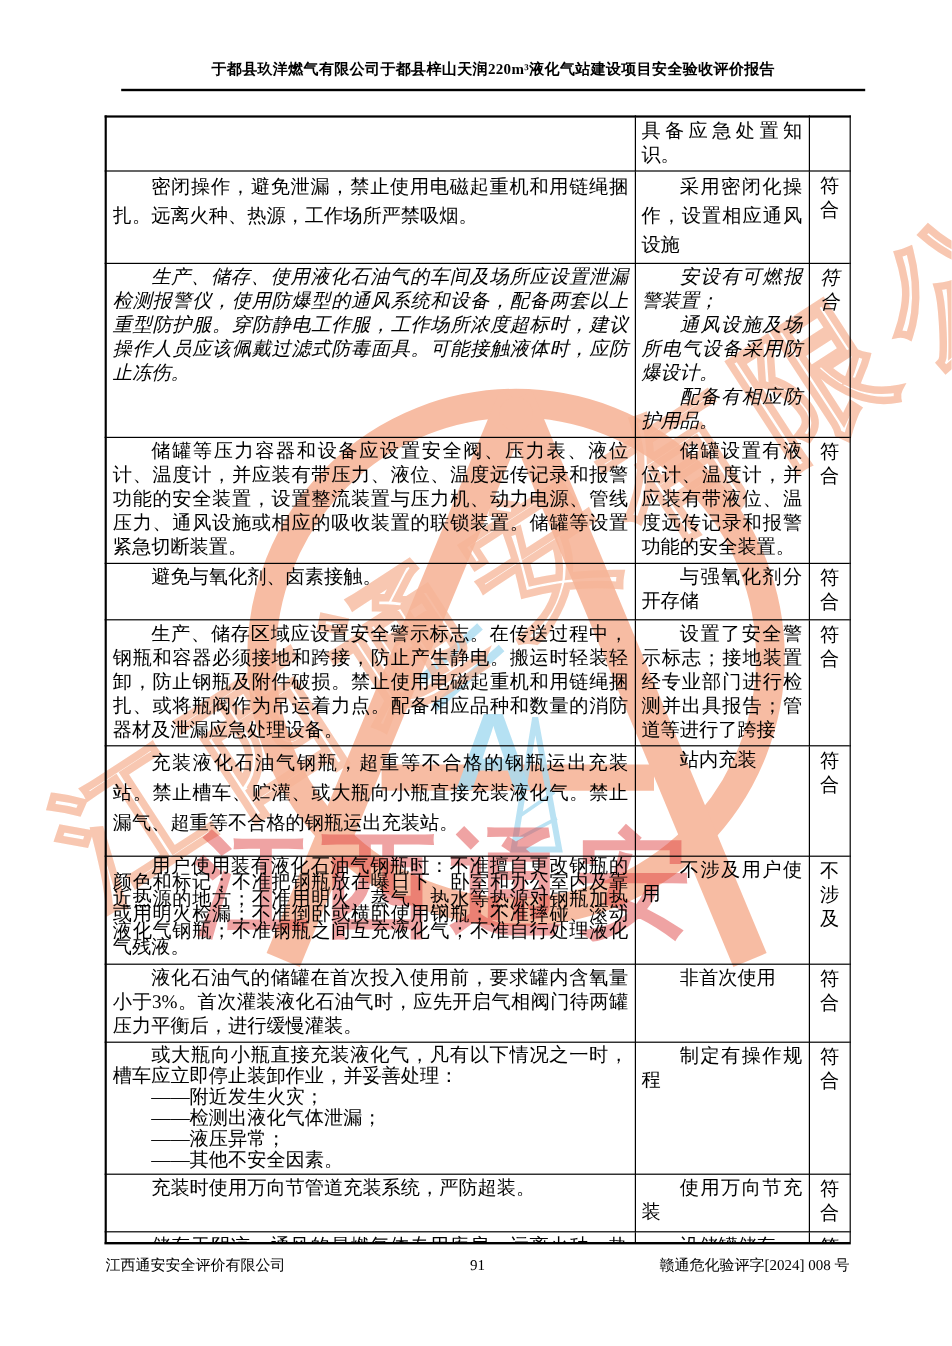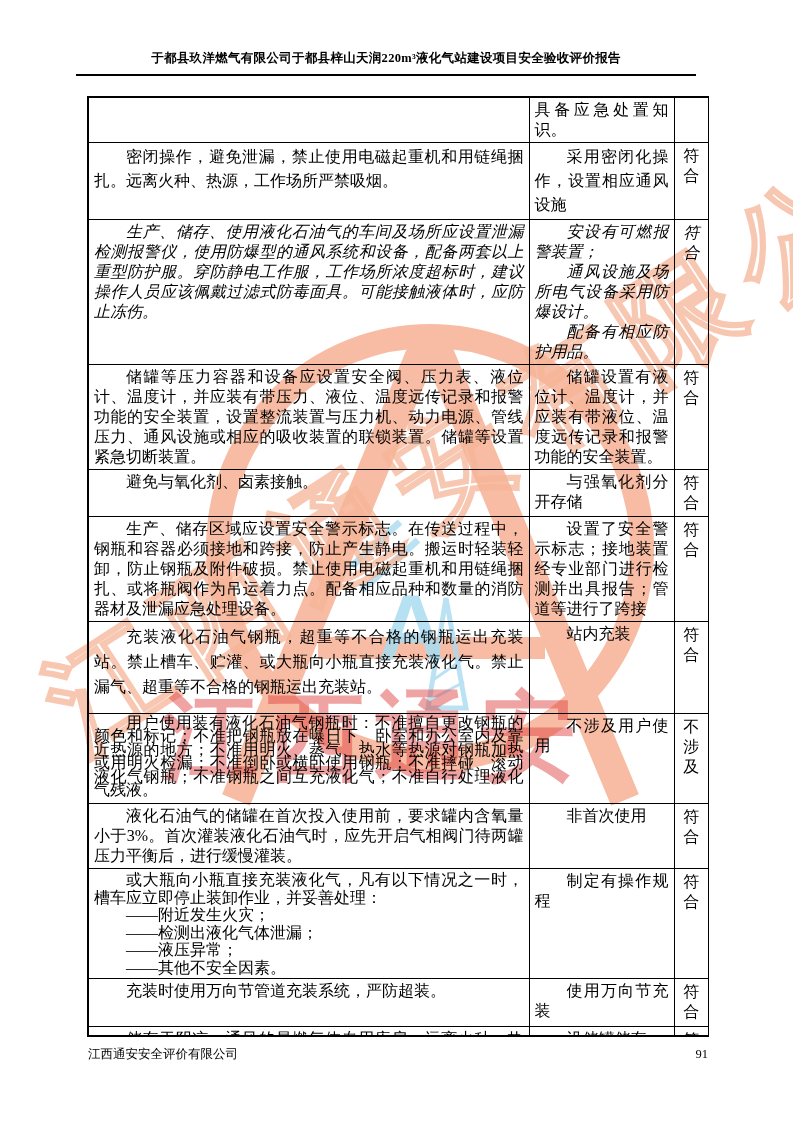--- a/index.html
+++ b/index.html
@@ -1,21 +1,21 @@
 <!DOCTYPE html>
 <html><head>
 <meta charset="utf-8">
 <style>
   * { box-sizing: border-box; margin: 0; padding: 0; }
   html,body { width:793px; height:1122px; background:#ffffff; overflow:hidden;
     font-family:"Liberation Serif","DejaVu Serif",serif; color:#000; }
   .page { position:relative; width:793px; height:1122px; }
 
   
-  .page-header { position:absolute; left:76px; top:50px; width:620px; z-index:3;
+  .page-header { position:absolute; left:101px; top:50px; width:620px; z-index:3;
     text-align:center; font-size:12.5px; font-weight:bold; letter-spacing:0.3px;
     padding-bottom:7px; border-bottom:2px solid #000; }
 
   
   .wm-svg { position:absolute; left:0; top:0; z-index:0; pointer-events:none; }
   .wm-outline { position:absolute; left:60px; top:640px; width:820px; z-index:0;
     transform:rotate(-33deg); transform-origin:left center;
     font-size:118px; font-weight:bold; letter-spacing:18px; white-space:nowrap;
     color:transparent; -webkit-text-stroke:2.5px #f6b597; opacity:.75; pointer-events:none; }
   .wm-blue-a { position:absolute; left:378px; top:575px; z-index:0; pointer-events:none;
@@ -209,15 +209,16 @@
             </td>
             <td class="c3">符合</td>
           </tr>
         </tbody>
     </table>
   </div>
 
   <div class="page-footer">
     <span class="f-left">江西通安安全评价有限公司</span>
     <span class="f-center">91</span>
+    <span class="f-right">赣通危化验评字[2024] 008 号</span>
   </div>
 
 </div>
 
 </body></html>

